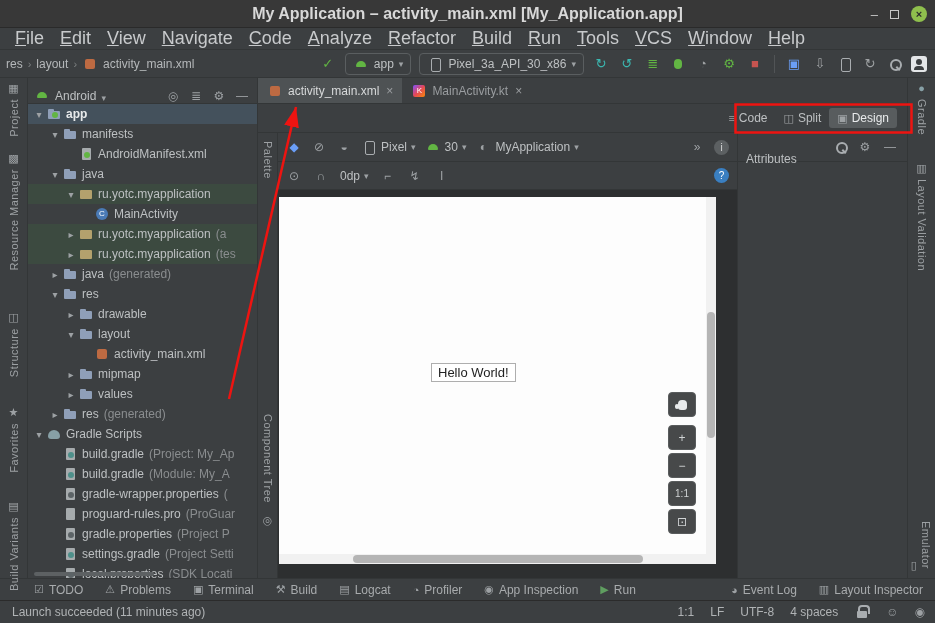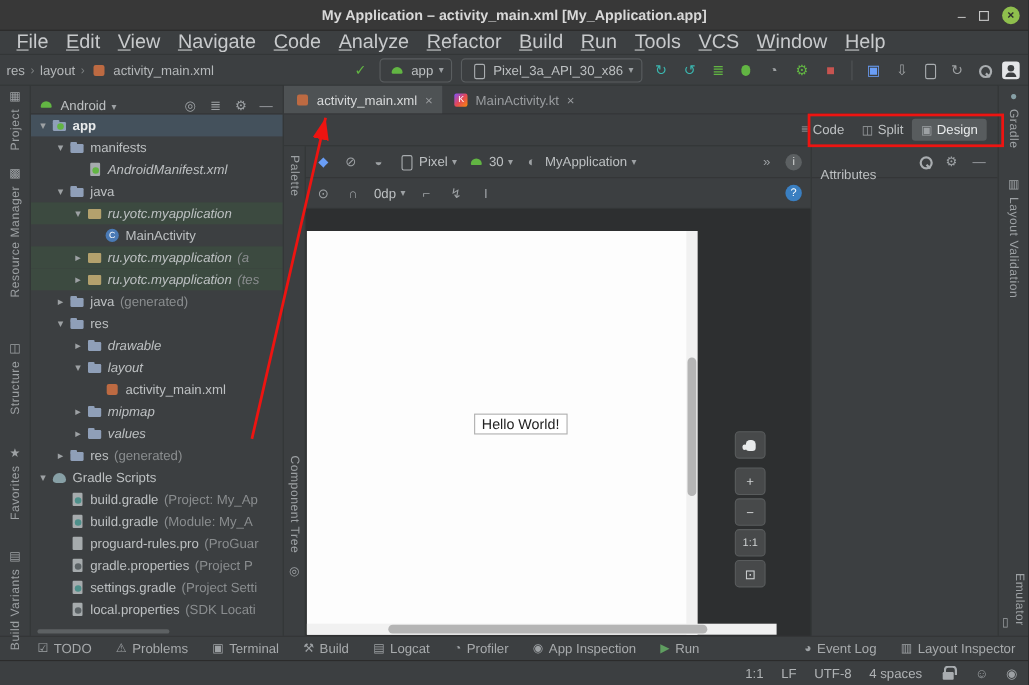--- a/index.html
+++ b/index.html
@@ -6,21 +6,21 @@
   html,body { background:#202020; }
   .app {
     position:relative; width:935px; height:623px; overflow:hidden;
     background:#3c3f41; color:#bdc0c2;
     font-family:"Liberation Sans","DejaVu Sans",sans-serif; font-size:12px;
     display:flex; flex-direction:column;
   }
   
   .titlebar { flex:none; height:28px; background:#383838; border-bottom:1px solid #2a2a2a;
     position:relative; display:flex; align-items:center; justify-content:center; }
-  .title { font-size:13px; font-weight:bold; color:#d8d8d8; }
+  .title { font-size:16px; font-weight:bold; color:#d8d8d8; }
   .win-controls { position:absolute; right:8px; top:0; height:28px; display:flex; align-items:center; gap:12px; }
   .wc { color:#c9c9c9; font-size:13px; cursor:default; line-height:1; }
   .wc-max { width:9px; height:9px; border:1px solid #c9c9c9; }
   .wc-close { width:16px; height:16px; border-radius:50%; background:#8fbf4d; color:#2d2d2d;
     display:flex; align-items:center; justify-content:center; font-size:11px; font-weight:bold; }
   
   .menubar { flex:none; height:22px; display:flex; align-items:center; padding-left:8px; gap:2px; border-bottom:1px solid #333637; }
   .menu-item { display:inline-block; padding:1px 7px; font-size:18px; color:#c8cacc; cursor:default; }
   .menu-item::first-letter { text-decoration:underline; }
   
@@ -70,21 +70,21 @@
   .strip-item { display:flex; flex-direction:column; align-items:center; gap:5px; cursor:pointer; }
   .strip-ic { font-size:11px; color:#9da1a4; line-height:1; }
   .vlabel { writing-mode:vertical-rl; font-size:11px; color:#9da1a4; letter-spacing:.5px; white-space:nowrap; }
   .vlabel.up { transform:rotate(180deg); }
   
   .project { flex:none; width:230px; border-right:1px solid #333637; display:flex; flex-direction:column; position:relative; }
   .proj-header { flex:none; height:26px; display:flex; align-items:flex-end; gap:5px; padding:0 6px; border-bottom:1px solid #333637; }
   .ph-ic { font-size:12px; color:#9da1a4; width:18px; text-align:center; cursor:pointer; }
   .tree { flex:1; overflow:hidden; position:relative; }
   .trow { height:20px; display:flex; align-items:center; white-space:nowrap; overflow:hidden; cursor:pointer; }
-  .trow.d0 { padding-left:4px; } .trow.d1 { padding-left:20px; } .trow.d2 { padding-left:36px;font-style:italic; } .trow.d3 { padding-left:52px; }
+  .trow.d0 { padding-left:4px; } .trow.d1 { padding-left:20px; } .trow.d2 { padding-left:36px; } .trow.d3 { padding-left:52px; }
   .trow.sel { background:#44515c; } .trow.grn { background:#3c4a40; }
   .chev { width:14px; flex:none; text-align:center; font-size:10px; color:#9da1a4; }
   .lbl { margin-left:4px; color:#bdc0c2; } .lbl.b { color:#e8eaeb; font-weight:bold; }
   .sfx { margin-left:5px; color:#8a8d8f; }
   .hscroll { position:absolute; bottom:2px; left:6px; width:120px; height:4px; background:#5d6163; border-radius:2px; }
   
   .editor { flex:1; display:flex; flex-direction:column; min-width:0; }
   .tabs { flex:none; height:26px; display:flex; align-items:stretch; border-bottom:1px solid #333637; background:#3c3f41; }
   .tab { display:flex; align-items:center; gap:5px; padding:0 9px; cursor:pointer; color:#9a9da0; }
   .tab.active { background:#4e5254; color:#d7d9da; }
@@ -99,21 +99,21 @@
   .design-col { flex:1; display:flex; flex-direction:column; min-width:0; }
   .dtoolbar1 { flex:none; height:29px; display:flex; align-items:center; gap:9px; padding:0 8px; border-bottom:1px solid #333637; }
   .dtoolbar2 { flex:none; height:28px; display:flex; align-items:center; gap:11px; padding:0 8px; border-bottom:1px solid #333637; }
   .fdd { display:inline-flex; align-items:center; gap:4px; cursor:pointer; color:#bdc0c2; }
   .badge { width:15px; height:15px; border-radius:50%; display:flex; align-items:center; justify-content:center;
     font-size:10px; flex:none; cursor:pointer; }
   .badge.grey { background:#5c6062; color:#d7d9da; }
   .badge.blue { background:#3a7fc1; color:#fff; }
   .d-ic { font-size:12px; color:#9da1a4; cursor:pointer; width:16px; text-align:center; flex:none; }
   .surface { flex:1; position:relative; background:#2d2f30; overflow:hidden; }
-  .canvas { position:absolute; left:1px; top:20px; width:355px; height:367px; background:#fdfdfd; }
+  .canvas { position:absolute; left:1px; top:7px; width:437px; height:367px; background:#fdfdfd; }
   .hello { position:absolute; left:152px; top:166px; padding:1px 6px; border:1px solid #aeaeae;
     color:#222; font-size:13px; background:#fff; cursor:pointer; }
   .vtrack { position:absolute; right:0; top:0; width:10px; height:100%; background:#f1f1f1; }
   .vthumb { position:absolute; right:1px; top:115px; width:8px; height:126px; background:#b5b5b5; border-radius:4px; }
   .htrack { position:absolute; left:0; bottom:0; width:427px; height:10px; background:#f1f1f1; }
   .hthumb { position:absolute; left:74px; bottom:1px; width:290px; height:8px; background:#b5b5b5; border-radius:4px; }
   .zoombar { position:absolute; left:390px; top:202px; width:30px; }
   .zbtn { width:28px; height:25px; margin-bottom:3px; background:#47494a; border:1px solid #595c5d; border-radius:4px;
     display:flex; align-items:center; justify-content:center; color:#d0d3d4; font-size:12px; cursor:pointer; }
   .zbtn.first { margin-bottom:8px; }
@@ -342,20 +342,28 @@
             <span class="lbl">build.gradle</span>
             <span class="sfx">(Project: My_Ap</span>
           </div>
         <div class="trow d1">
             <span class="chev"></span>
             <span class="ic filee">
               <i class="dot t"></i>
             </span>
             <span class="lbl">build.gradle</span>
             <span class="sfx">(Module: My_A</span>
+          </div>
+        <div class="trow d1">
+            <span class="chev"></span>
+            <span class="ic filee">
+              <i class="dot k"></i>
+            </span>
+            <span class="lbl">gradle-wrapper.properties</span>
+            <span class="sfx">(</span>
           </div>
         <div class="trow d1">
             <span class="chev"></span>
             <span class="ic filee"></span>
             <span class="lbl">proguard-rules.pro</span>
             <span class="sfx">(ProGuar</span>
           </div>
         <div class="trow d1">
             <span class="chev"></span>
             <span class="ic filee">
@@ -548,20 +556,21 @@
         <span class="bb-ic">◕</span>
         <span>Event Log</span>
       </span>
     <span class="bb-item">
         <span class="bb-ic">▥</span>
         <span>Layout Inspector</span>
       </span>
   </div>
 
   <div class="statusbar">
+    <span>Launch succeeded (11 minutes ago)</span>
     <span class="spacer"></span>
     <span class="sb-item">1:1</span>
     <span class="sb-item">LF</span>
     <span class="sb-item">UTF-8</span>
     <span class="sb-item">4 spaces</span>
     <span class="ic lock"></span>
     <span class="sb-ic">☺</span>
     <span class="sb-ic">◉</span>
   </div>
 

